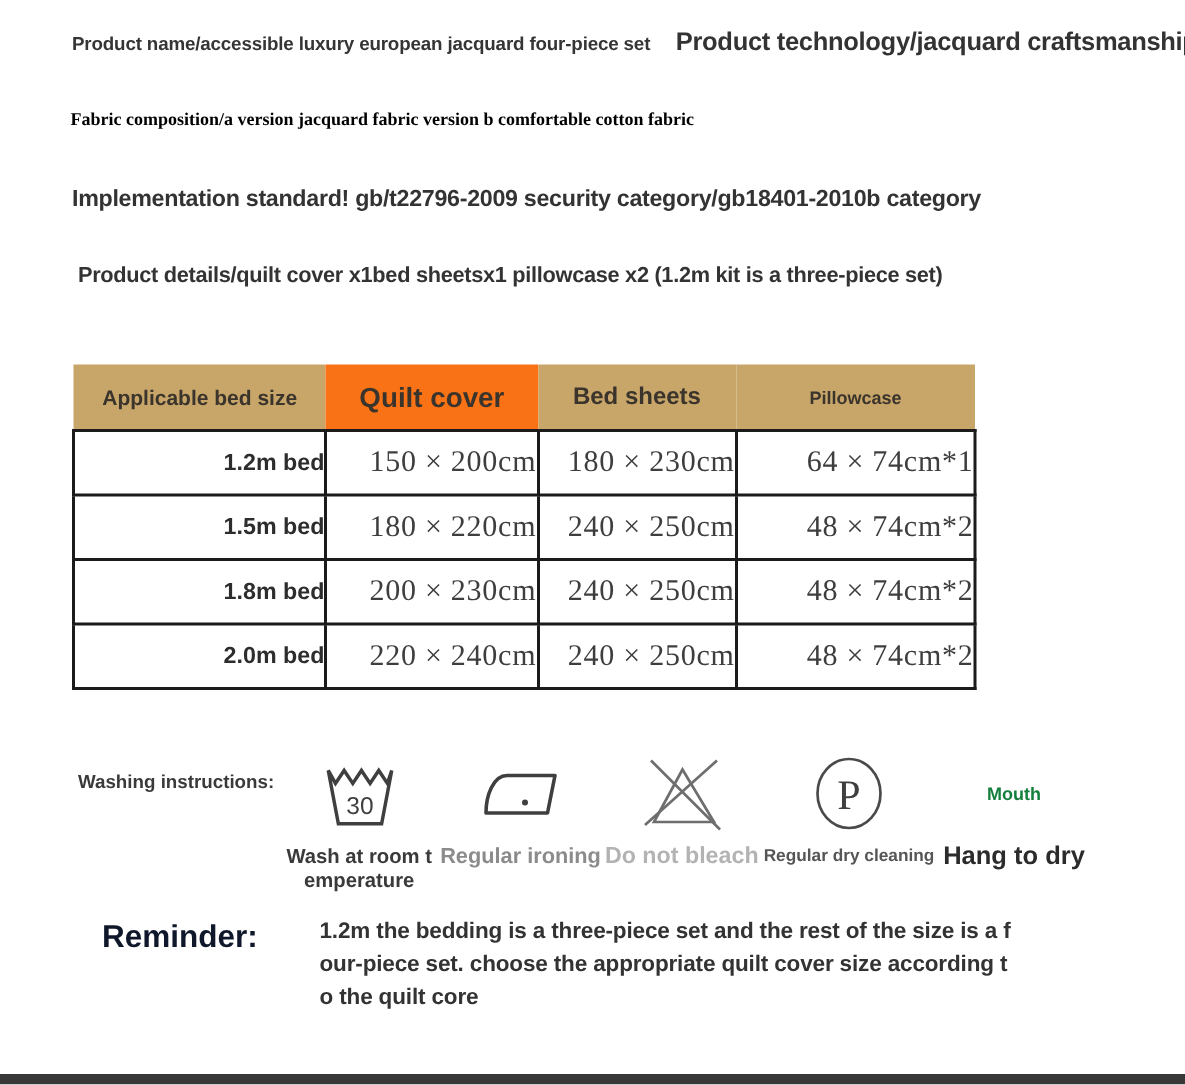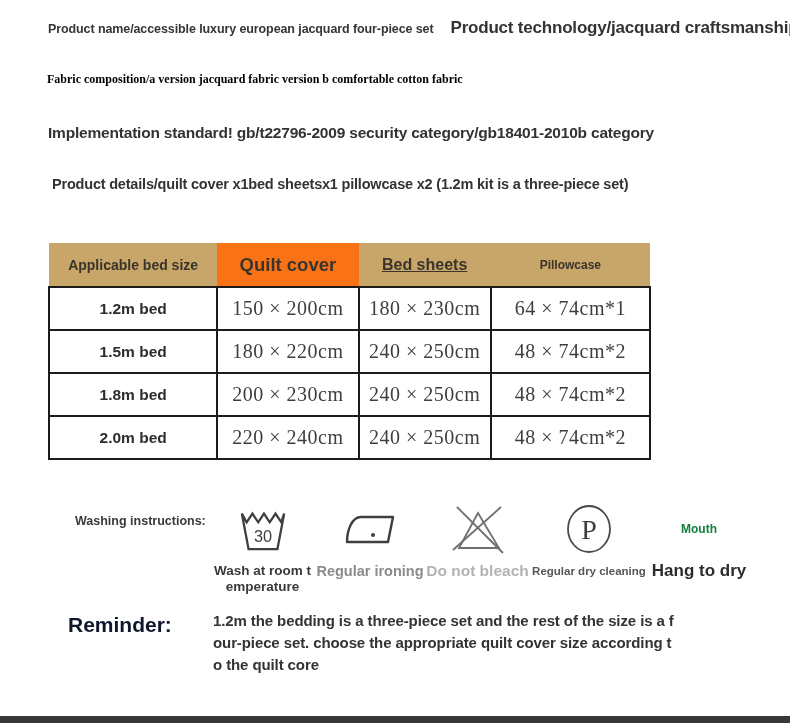--- a/index.html
+++ b/index.html
@@ -44,41 +44,41 @@
   .size-table col.c1 { width: 28%; }
   .size-table col.c2 { width: 23.5%; }
   .size-table col.c3 { width: 22%; }
   .size-table col.c4 { width: 26.5%; }
   .size-table thead th {
     height: 44px; border: none;
     font-weight: bold; color: #3a342c; text-align: center; vertical-align: middle;
   }
   .size-table thead th.th1 { font-size: 14px; }
   .size-table thead th.th2 { font-size: 18.5px; }
-  .size-table thead th.th3 { font-size: 16px; text-decoration: underline; }
+  .size-table thead th.th3 { font-size: 16px; }
   .size-table thead th.th4 { font-size: 12px; text-align: center; }
   .size-table tbody td {
     height: 43px; border: 2px solid #1b1b1b; background: #ffffff;
-    text-align: center; vertical-align: middle;
+    text-align: right; vertical-align: middle;
   }
   .size-table td.bed {
     font-size: 15.5px; font-weight: bold; color: #2d2d2d;
   }
   .size-table td.dim {
     font-family: "Liberation Serif", "DejaVu Serif", serif;
     font-size: 20px; color: #3e3e3e; letter-spacing: 0.5px; font-weight: normal;
   }
 
   
   .washing {
     position: absolute; left: 0; top: 500px; width: 790px;
     display: flex; align-items: flex-start;
   }
   .wash-title {
-    margin-left: 75px; width: 135px; padding-top: 14px;
+    margin-left: 52px; width: 135px; padding-top: 14px;
     font-size: 12.5px; font-weight: bold; color: #3a3a3a; white-space: nowrap;
   }
   .wash-col { text-align: center; }
   .wash-col .icon-area {
     height: 58px; display: flex; align-items: center; justify-content: center;
   }
   .wash-col .caption { margin-top: 5px; line-height: 16px; }
   .col-wash   { width: 105px; }
   .col-iron   { width: 110px; }
   .col-bleach { width: 105px; }

